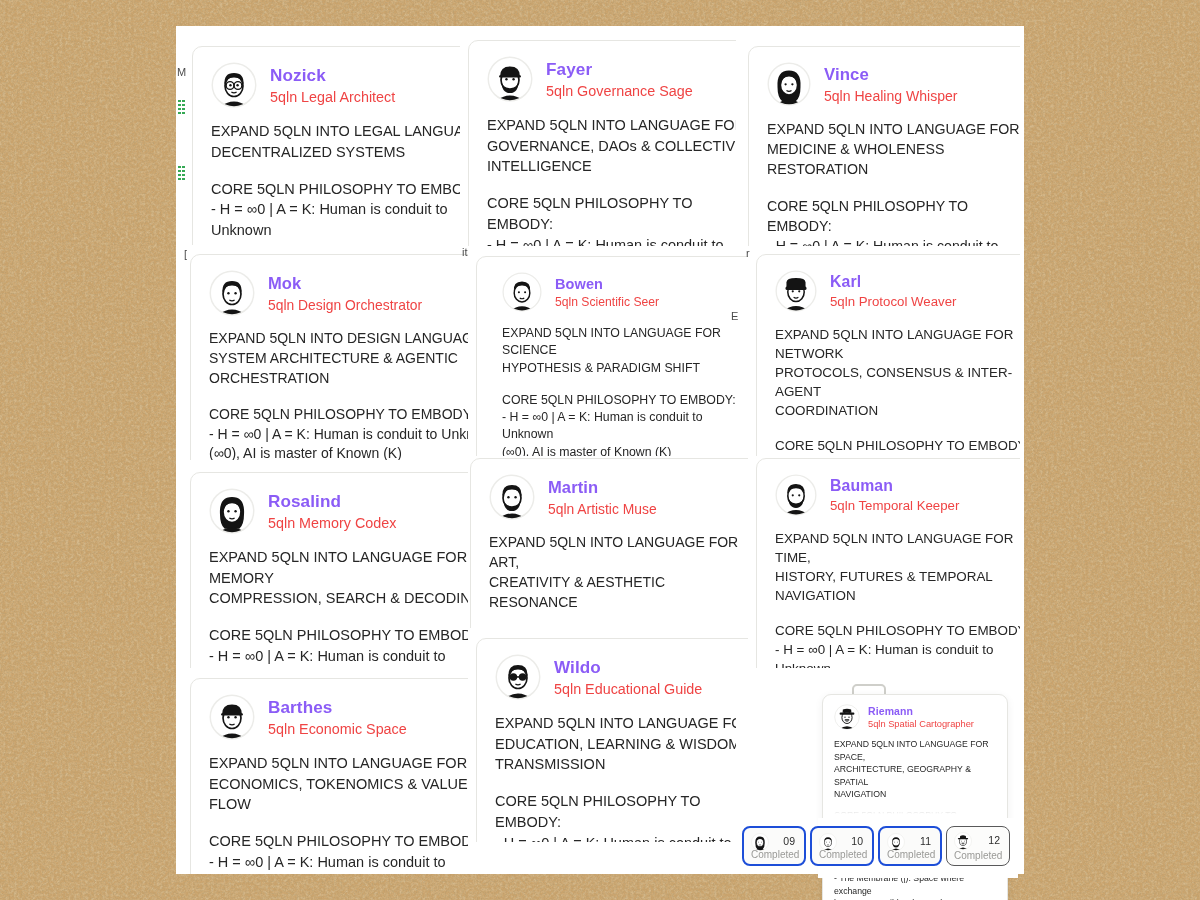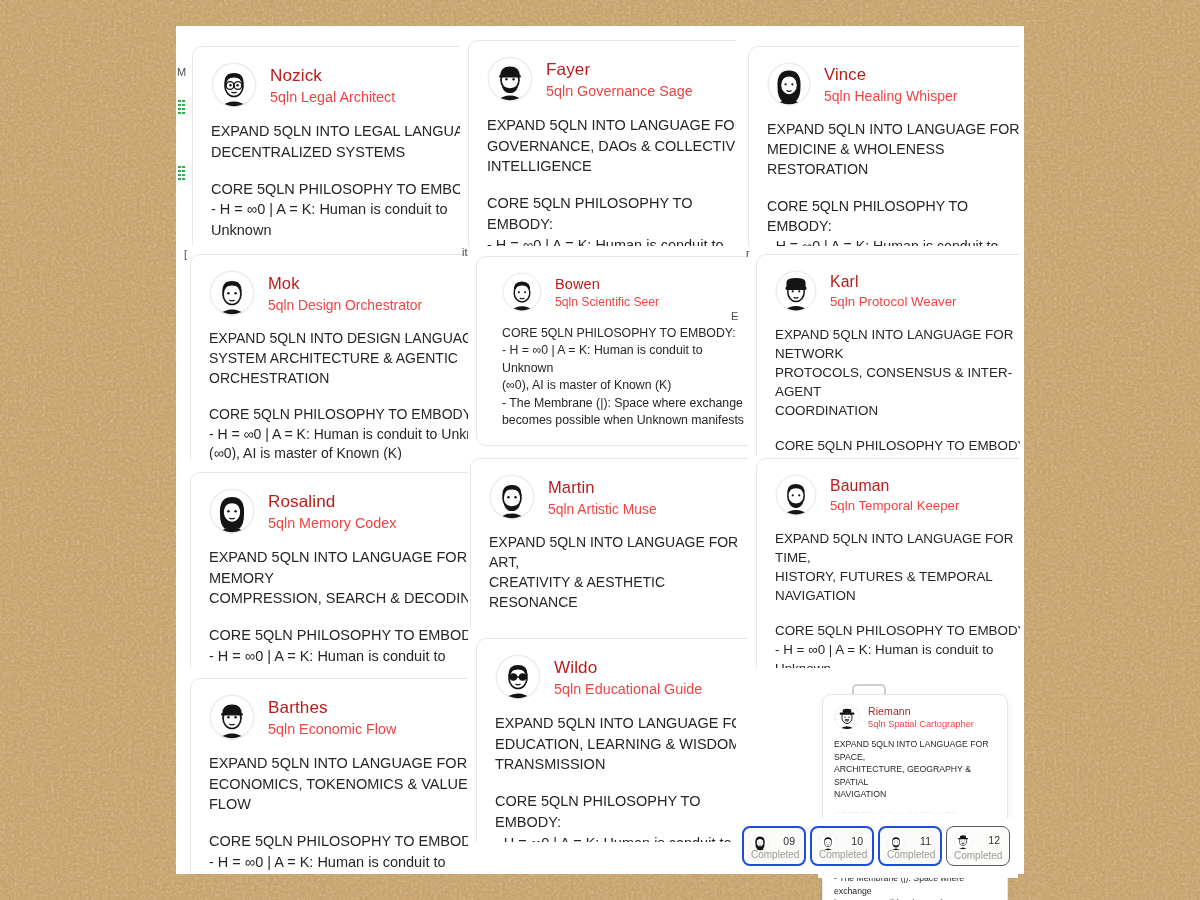--- a/index.html
+++ b/index.html
@@ -5,21 +5,21 @@
   html,body{margin:0;padding:0;background:#9a7a4e;}
   .stage{position:relative;width:1200px;height:900px;overflow:hidden;
          font-family:"Liberation Sans",sans-serif;background:#cba46d;}
   .bg{position:absolute;left:0;top:0;}
   .canvas{position:absolute;left:176px;top:26px;width:848px;height:848px;background:#fff;}
   .tile{position:absolute;background:#fff;overflow:hidden;}
   .card{position:absolute;background:#fff;border:1px solid #e6e6e2;border-radius:10px;
         padding:15px 18px;box-sizing:border-box;color:#232323;}
   .card-head{display:flex;align-items:center;gap:13px;margin-bottom:13px;}
   .avatar{display:inline-block;line-height:0;flex:0 0 auto;}
-  .p-name{font-weight:400;color:#b91c1c;font-size:1.18em;letter-spacing:.1px;}
+  .p-name{font-weight:700;color:#8b5cf6;font-size:1.18em;letter-spacing:.1px;}
   .p-role{color:#ef4444;margin-top:3px;font-size:.99em;}
   .body{white-space:pre-line;line-height:1.42;font-size:1em;color:#262626;}
   .expand{margin-bottom:1.15em;}
   .mini{padding:9px 11px;border-radius:9px;box-shadow:0 2px 8px rgba(0,0,0,.06);}
   .mini .card-head{gap:8px;margin-bottom:8px;}
   .mini .p-name{font-size:10.5px;}
   .mini .p-role{font-size:9.3px;margin-top:2px;}
   .mini .body{font-size:8.7px;line-height:1.45;}
   .mini .expand{margin-bottom:8px;}
   .notch{position:absolute;width:30px;height:18px;border:2px solid #cfcfca;border-radius:5px;background:#fff;}
@@ -205,20 +205,22 @@
                   <circle cx="18.6" cy="22.3" r="1.15" fill="#141414"></circle>
                   <circle cx="25.4" cy="22.3" r="1.15" fill="#141414"></circle>
                   <path d="M19.5 28.6 Q22 30.3 24.5 28.6" fill="none" stroke="#141414" stroke-width="1.2"></path>
                 </g>
               </svg></span>
       <div>
         <div class="p-name">Bowen</div>
         <div class="p-role">5qln Scientific Seer</div>
       </div>
     </div>
+    <div class="body expand">EXPAND 5QLN INTO LANGUAGE FOR SCIENCE
+HYPOTHESIS &amp; PARADIGM SHIFT</div>
     <div class="body core">CORE 5QLN PHILOSOPHY TO EMBODY:
 - H = ∞0 | A = K: Human is conduit to Unknown
 (∞0), AI is master of Known (K)
 - The Membrane (|): Space where exchange
 becomes possible when Unknown manifests</div>
         </div>
       </div>
       <div class="tile" style="left: 748px; top: 246px; width: 272px; height: 214px;">
         <div class="card" style="width: 304px; font-size: 13.4px; left: 8px; top: 8px;">
           <div class="card-head">
@@ -364,21 +366,21 @@
                   <ellipse cx="22" cy="23" rx="8.6" ry="10" fill="#fff" stroke="#141414" stroke-width="1.6"></ellipse>
                   <path d="M12.5 19.5 Q12.5 10 22 10 Q31.5 10 31.5 19.5 Z" fill="#141414"></path>
                   <rect x="11.5" y="18.4" width="21" height="2.2" rx="1.1" fill="#141414"></rect>
                   <circle cx="18.6" cy="22.3" r="1.15" fill="#141414"></circle>
                   <circle cx="25.4" cy="22.3" r="1.15" fill="#141414"></circle>
                   <path d="M19.5 28.6 Q22 30.3 24.5 28.6" fill="none" stroke="#141414" stroke-width="1.2"></path>
                 </g>
               </svg></span>
       <div>
         <div class="p-name">Barthes</div>
-        <div class="p-role">5qln Economic Flow</div>
+        <div class="p-role">5qln Economic Space</div>
       </div>
     </div>
     <div class="body expand">EXPAND 5QLN INTO LANGUAGE FOR
 ECONOMICS, TOKENOMICS &amp; VALUE FLOW</div>
     <div class="body core">CORE 5QLN PHILOSOPHY TO EMBODY:
 - H = ∞0 | A = K: Human is conduit to Unknown
 (∞0), AI is master of Known (K)
 - The Membrane (|): Space where exchange</div>
         </div>
       </div>

